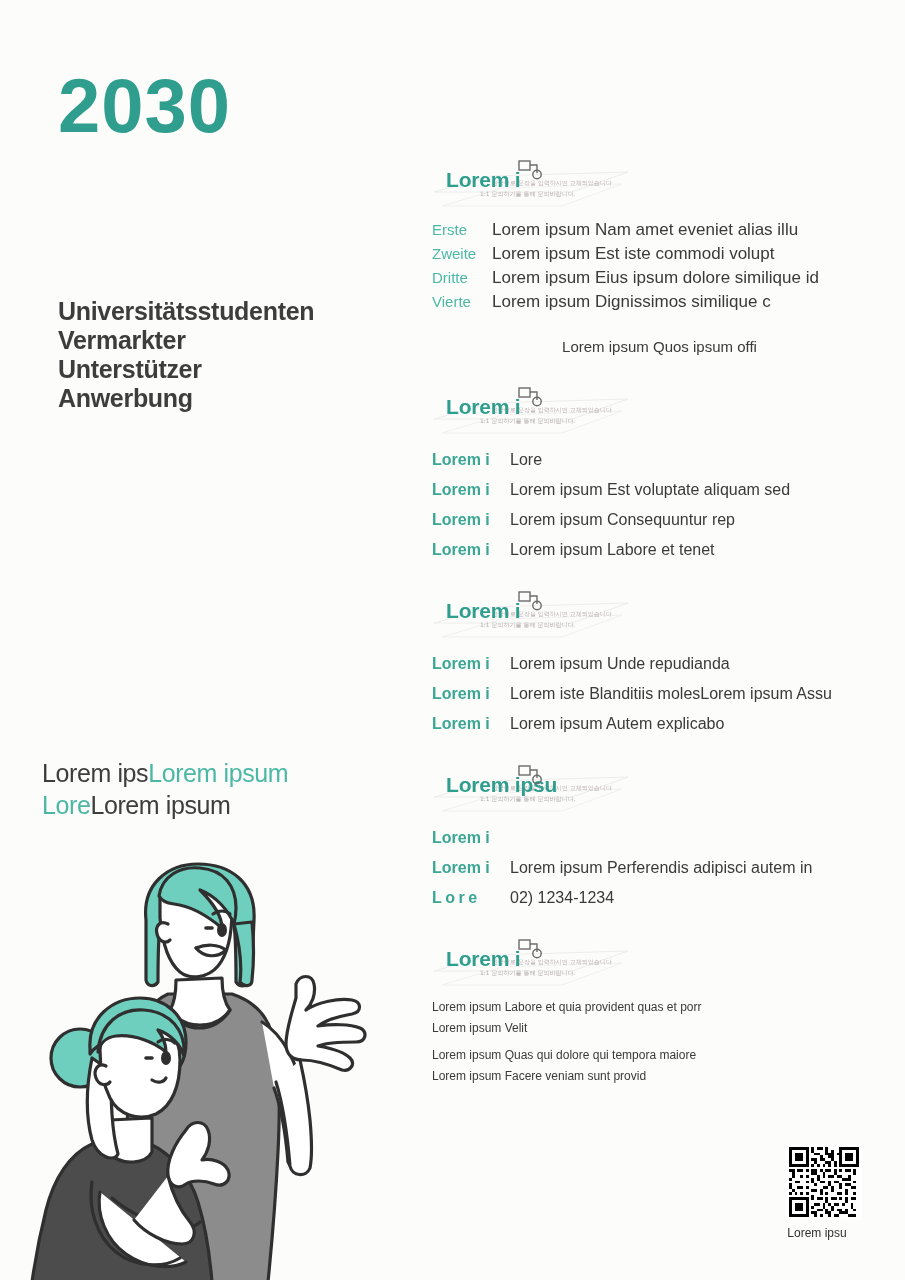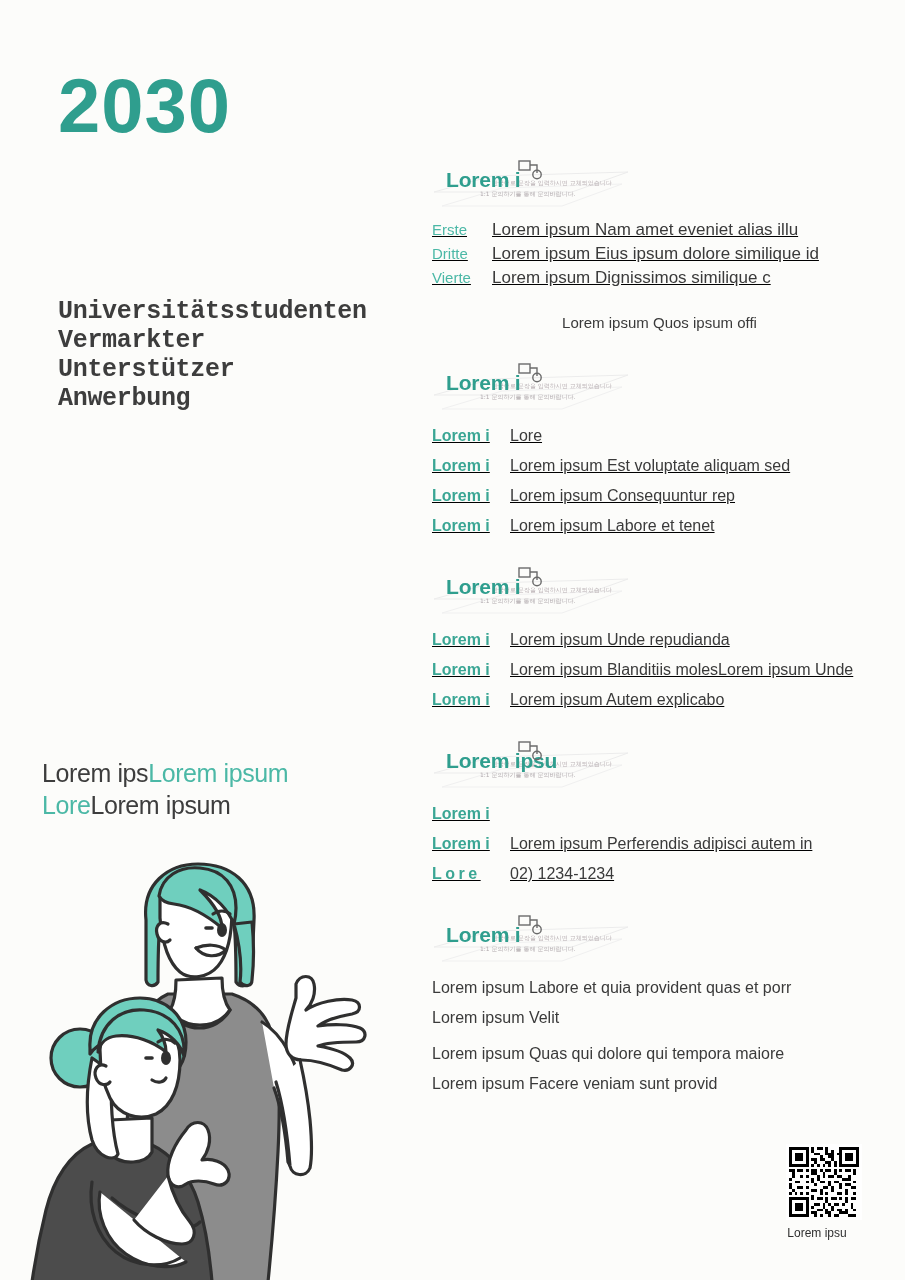--- a/index.html
+++ b/index.html
@@ -44,21 +44,21 @@
     left: 58px;
     top: 297px;
     width: 350px;
   }
   .headline-line {
     font-size: 25px;
     font-weight: bold;
     color: #3d3d3d;
     line-height: 29px;
     letter-spacing: -0.3px;
-    font-family: Liberation Mono, monospace;
+    font-family: Liberation Sans, sans-serif;
   }
 
   
   .tagline {
     position: absolute;
     left: 42px;
     top: 757px;
     width: 350px;
     font-size: 25px;
     line-height: 32px;
@@ -132,21 +132,20 @@
     z-index: 4;
   }
 
   
   .rows { margin-top: 2px; }
 
   .row {
     display: flex;
     align-items: flex-start;
     line-height: 26px;
-    text-decoration: underline;
   }
   .row-label {
     color: #4bb8a6;
     font-size: 16px;
     flex: 0 0 auto;
     white-space: nowrap;
   }
   .row-label.bold { font-weight: bold; color: #3aa694; }
   .row-label.wide { letter-spacing: 3.5px; }
   .row-text {
@@ -166,23 +165,23 @@
 
   .note {
     font-size: 15px;
     color: #3a3a3a;
     margin-top: 23px;
     line-height: 20px;
     text-align: center;
   }
 
   .para {
-    font-size: 16px;
+    font-size: 12px;
     color: #3a3a3a;
-    line-height: 30px;
+    line-height: 21px;
     margin-bottom: 6px;
   }
 
   
   .qr-wrap {
     position: absolute;
     left: 786px;
     top: 1144px;
     width: 76px;
     text-align: center;
@@ -246,20 +245,24 @@
         <div class="sec-head-sub">한국어로 문장을 입력하시면 교체되었습니다</div>
         <div class="sec-head-sub2">1:1 문의하기를 통해 문의바랍니다.</div>
         <div class="sec-head-title">Lorem i</div>
       </div>
       <div class="rows">
         <div class="row">
           <span class="row-label">Erste</span>
           <span class="row-text">Lorem ipsum Nam amet eveniet alias illu</span>
         </div>
         <div class="row">
+          <span class="row-label">Zweite</span>
+          <span class="row-text">Lorem ipsum Est iste commodi volupt</span>
+        </div>
+        <div class="row">
           <span class="row-label">Dritte</span>
           <span class="row-text">Lorem ipsum Eius ipsum dolore similique id</span>
         </div>
         <div class="row">
           <span class="row-label">Vierte</span>
           <span class="row-text">Lorem ipsum Dignissimos similique c</span>
         </div>
       </div>
       <div class="note">Lorem ipsum Quos ipsum offi</div>
     </div>
@@ -314,21 +317,21 @@
         <div class="sec-head-sub2">1:1 문의하기를 통해 문의바랍니다.</div>
         <div class="sec-head-title">Lorem i</div>
       </div>
       <div class="rows">
         <div class="row">
           <span class="row-label bold">Lorem i</span>
           <span class="row-text">Lorem ipsum Unde repudianda</span>
         </div>
         <div class="row">
           <span class="row-label bold">Lorem i</span>
-          <span class="row-text">Lorem ipsum Blanditiis molesLorem ipsum Unde</span>
+          <span class="row-text">Lorem iste Blanditiis molesLorem ipsum Assu</span>
         </div>
         <div class="row">
           <span class="row-label bold">Lorem i</span>
           <span class="row-text">Lorem ipsum Autem explicabo</span>
         </div>
       </div>
     </div>
 
     <div class="section s4" style="margin-bottom:26px;">
       <div class="sec-head">

